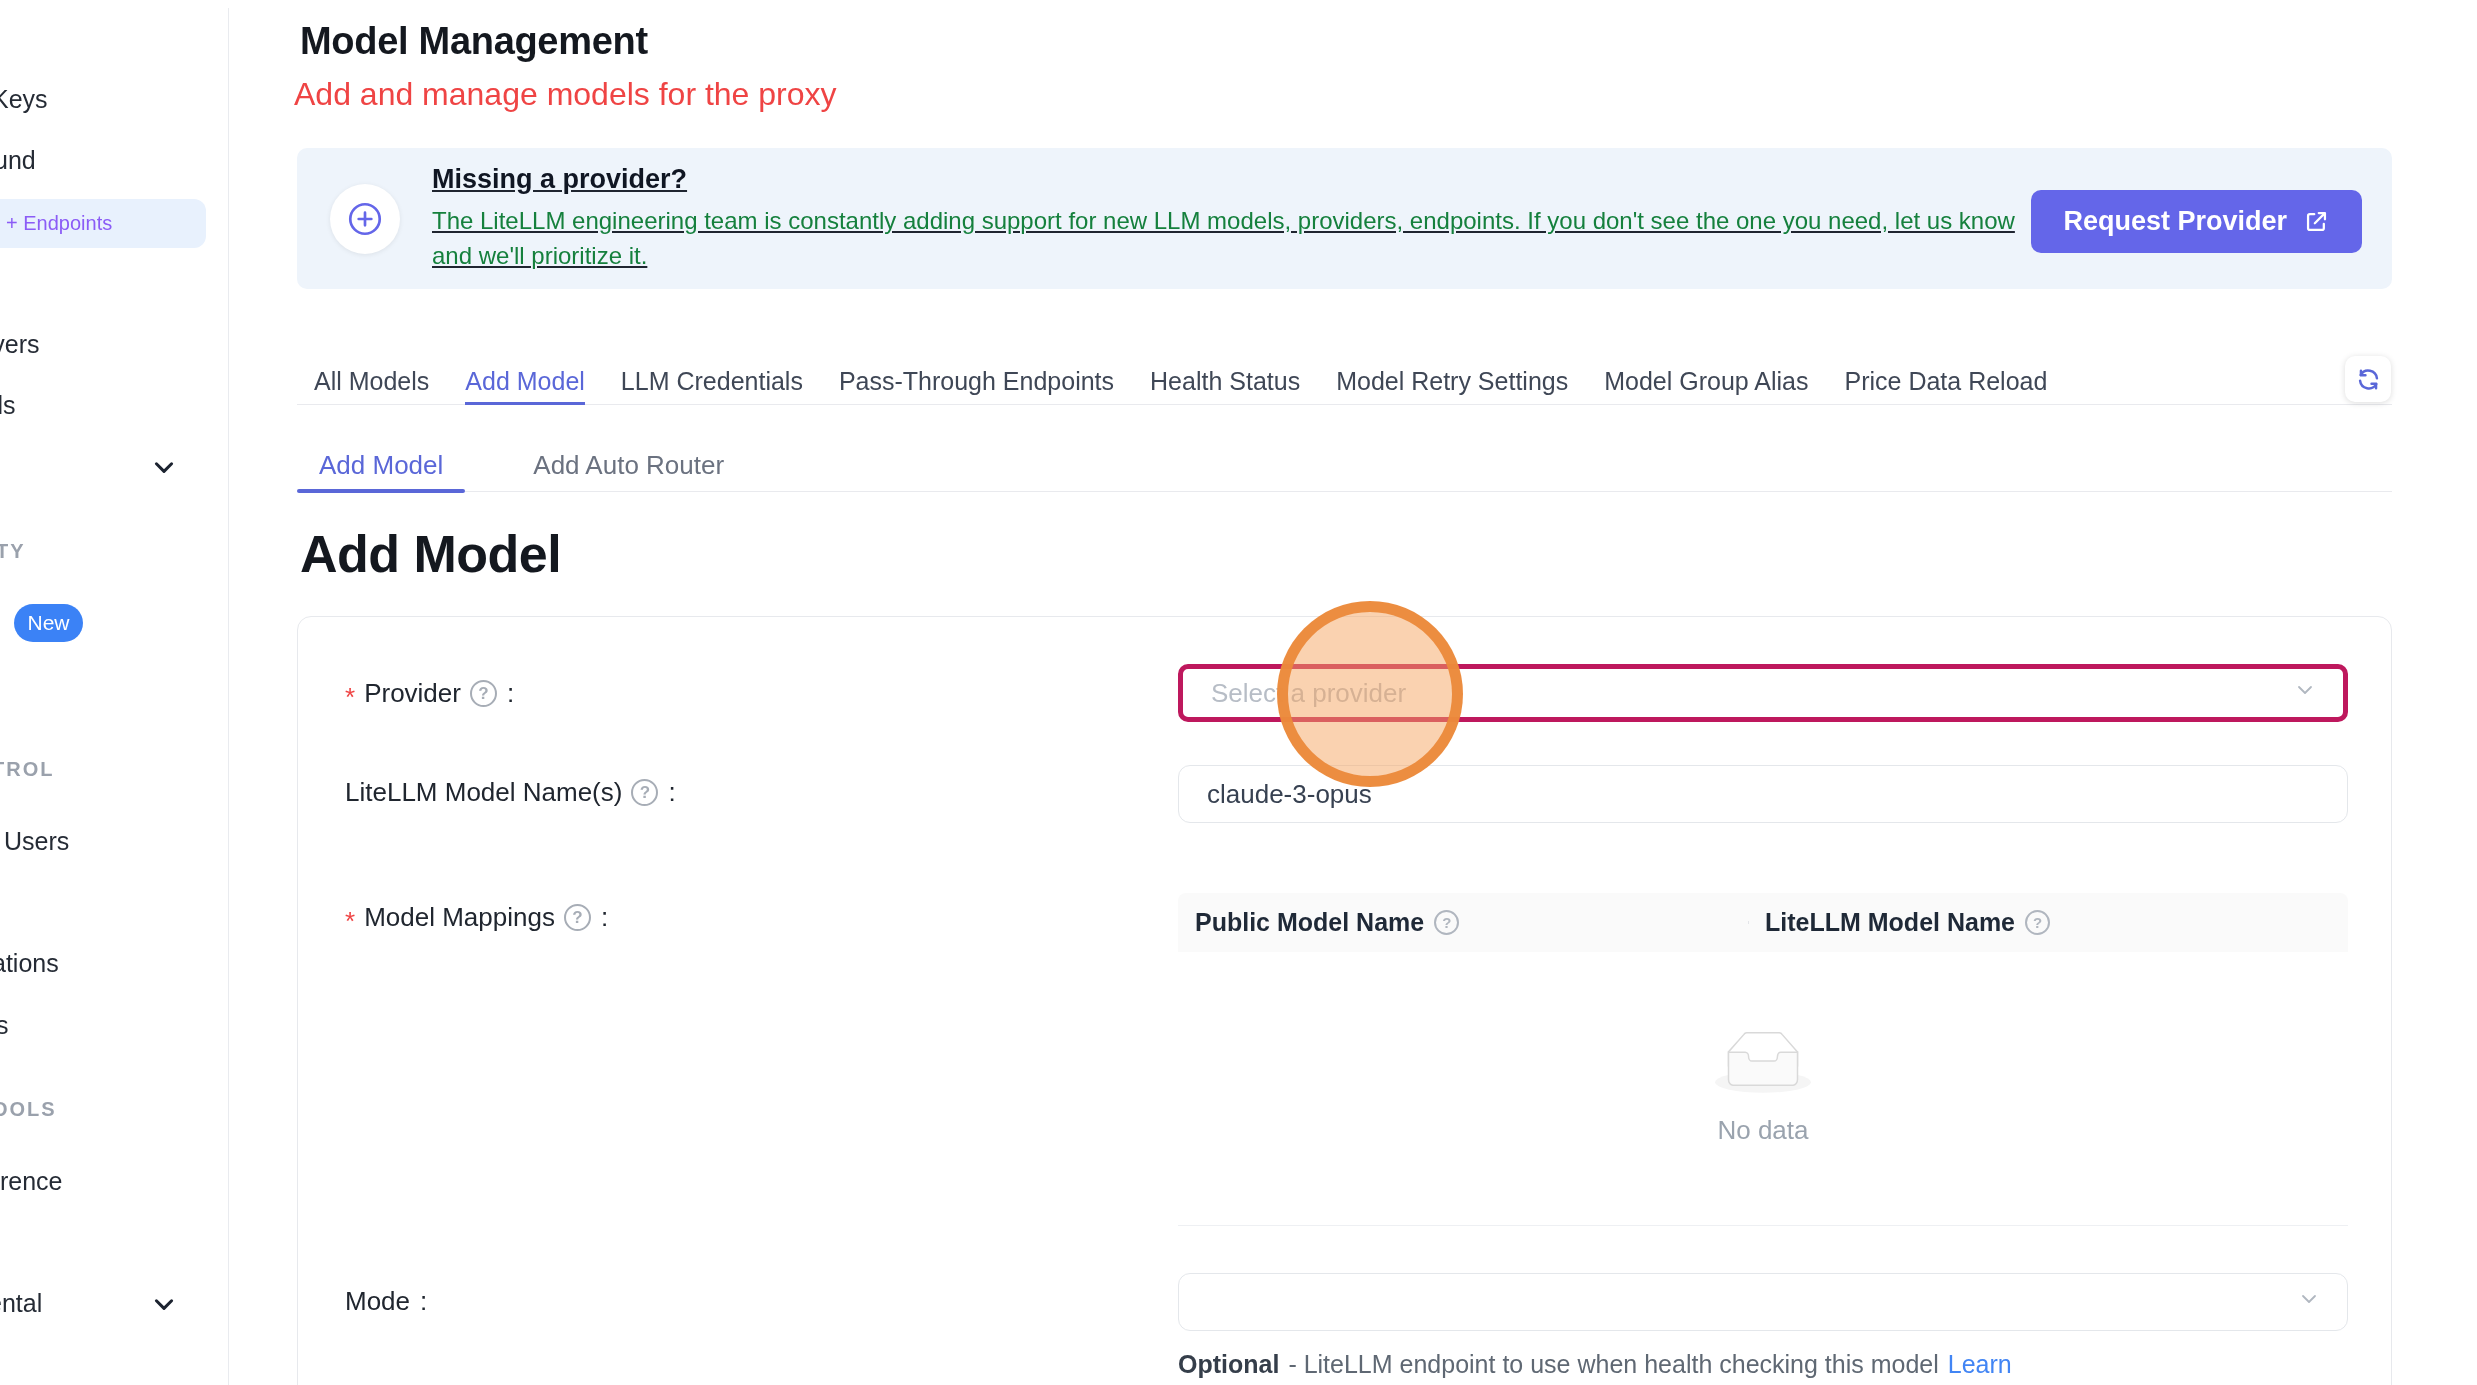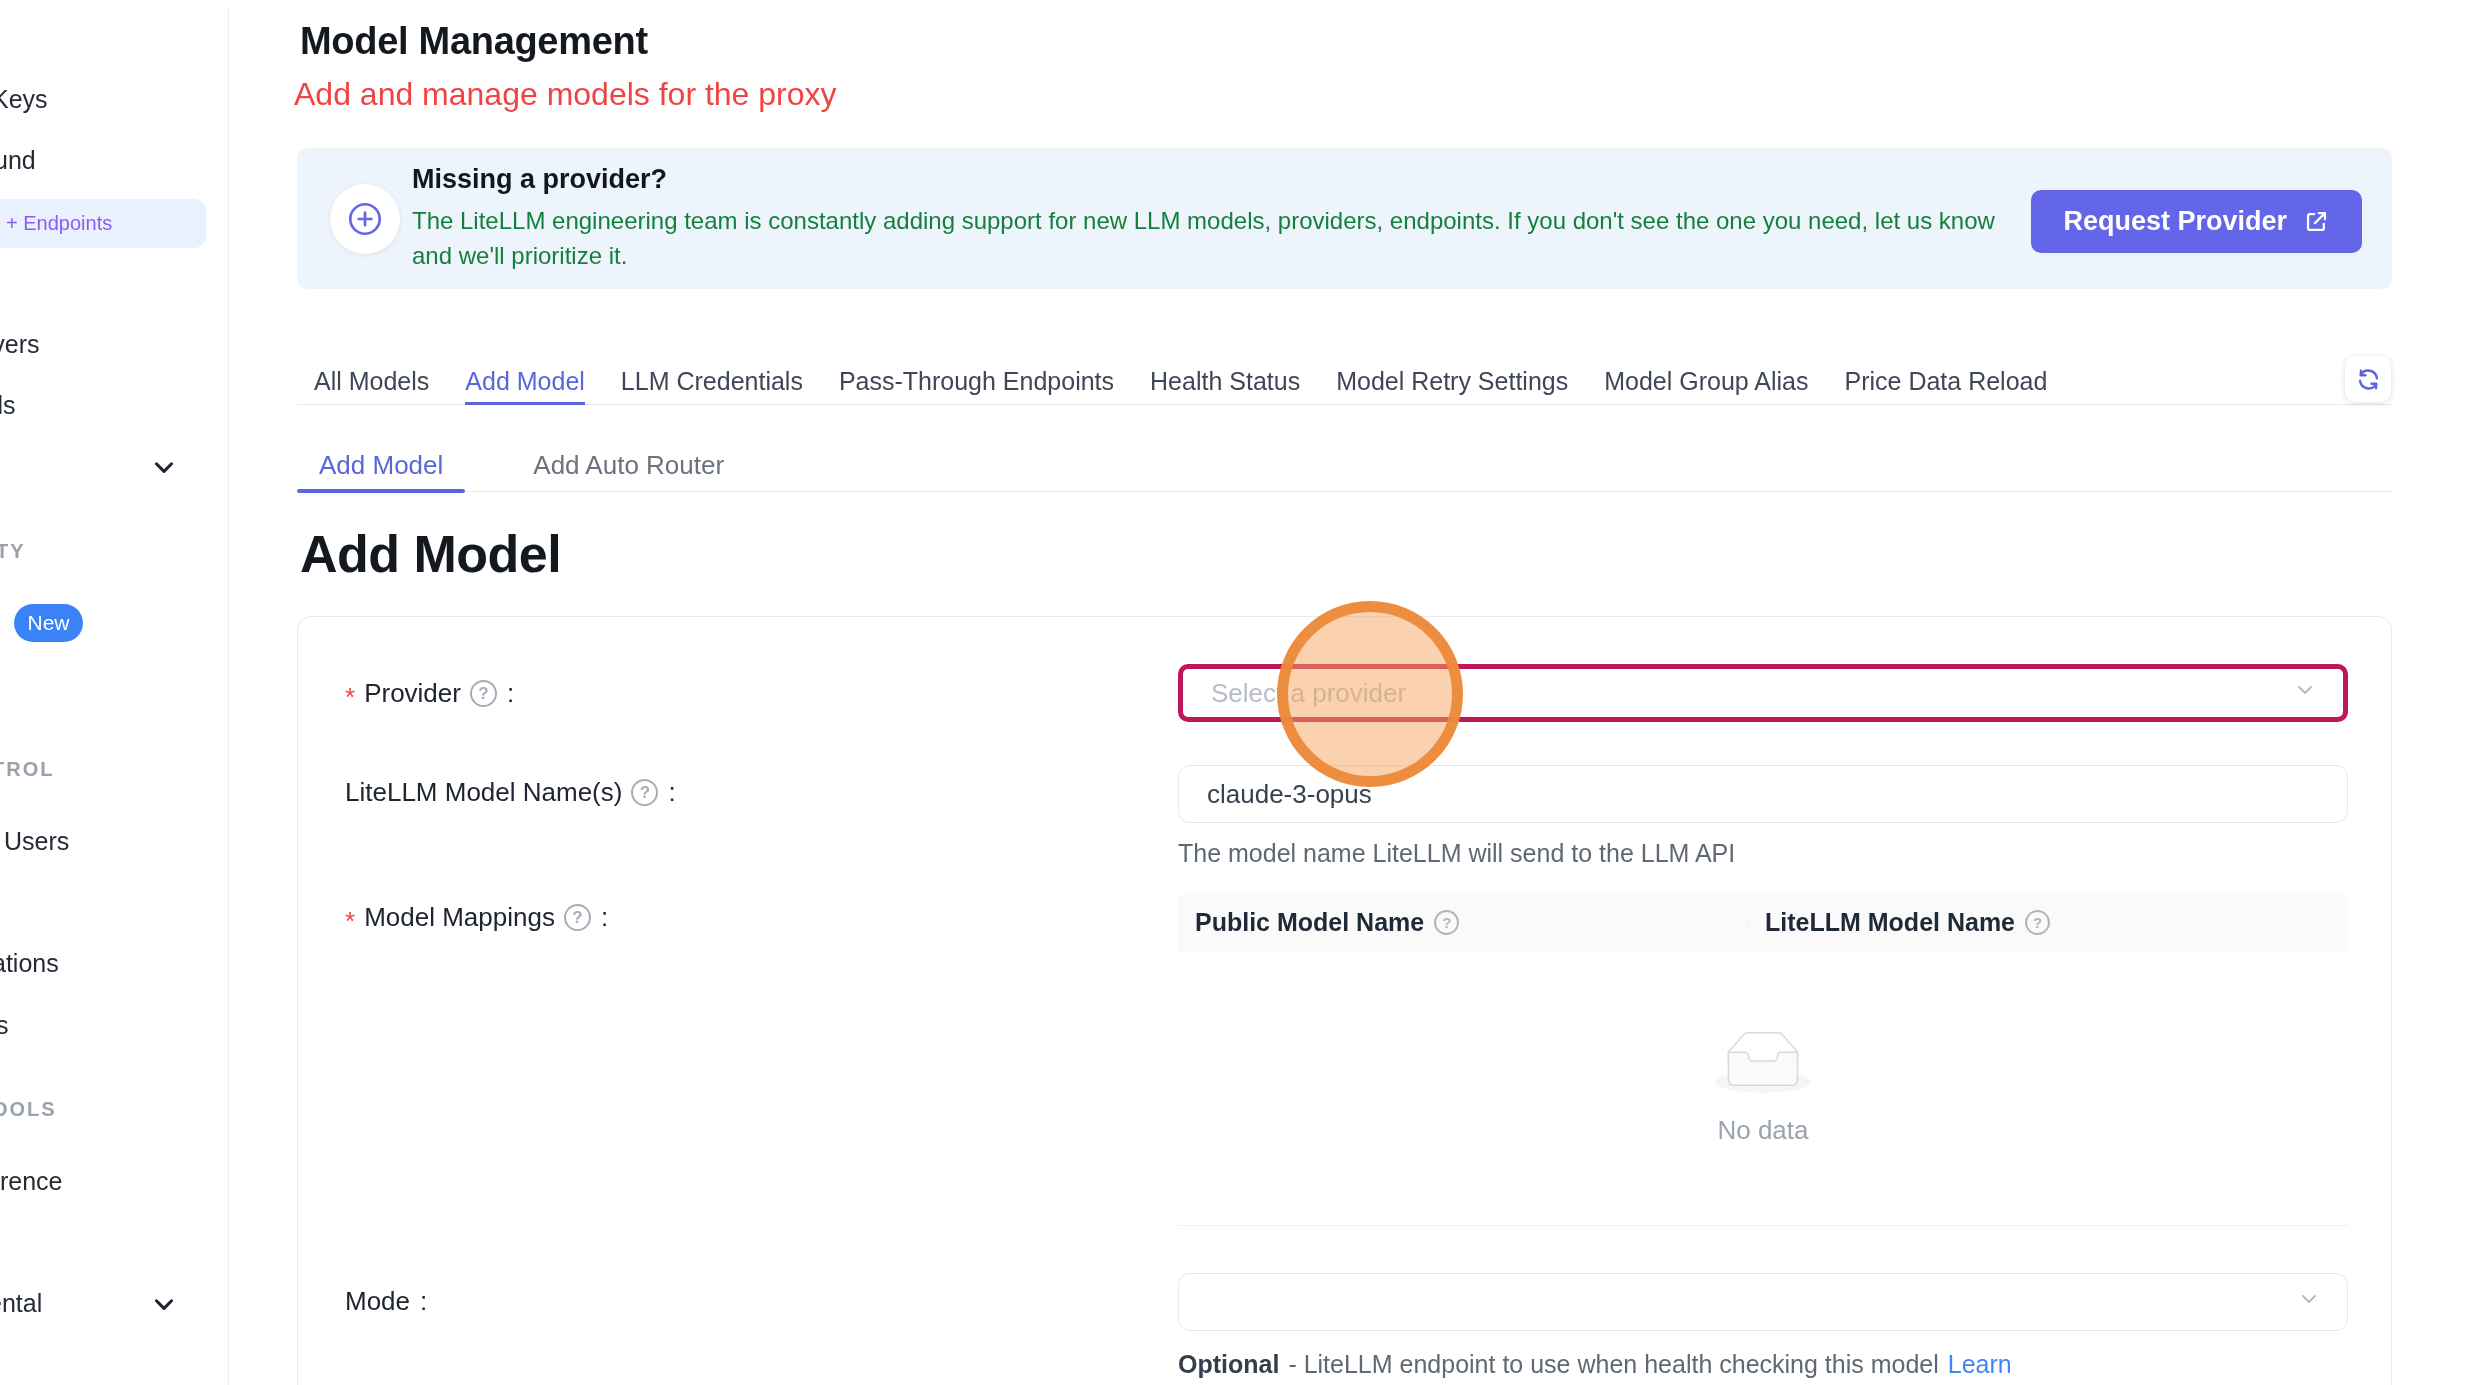--- a/index.html
+++ b/index.html
@@ -21,21 +21,21 @@
   .endpoints-pill { position: absolute; left: -78px; top: 191px; width: 284px; height: 49px; background: #e8f1fd; border-radius: 12px; }
   .endpoints-pill span { position: absolute; left: 84px; top: 0; line-height: 49px; color: #8b5cf6; font-size: 20px; white-space: nowrap; }
   .badge-new { position: absolute; left: 14px; top: 596px; width: 69px; height: 38px; border-radius: 19px; background: #3b82f6; color: #fff; font-size: 21px; display: flex; align-items: center; justify-content: center; }
   .side-chev { position: absolute; width: 26px; height: 26px; }
   
   .page-title { position: absolute; left: 300px; top: 20px; font-size: 38px; font-weight: 700; color: #14181f; letter-spacing: -0.3px; }
   .page-subtitle { position: absolute; left: 294px; top: 76px; font-size: 32px; color: #ef4444; }
   
   .banner { position: absolute; left: 297px; top: 148px; width: 2095px; height: 141px; background: #eef4fb; border-radius: 10px; display: flex; align-items: center; }
   .banner-circle { width: 70px; height: 70px; border-radius: 50%; background: #fff; margin-left: 33px; flex: 0 0 auto; box-shadow: 0 1px 5px rgba(0,0,0,.08); display: flex; align-items: center; justify-content: center; }
-  .banner-text { margin-left: 12px; }
+  .banner-text { margin-left: 32px; text-decoration: underline; }
   .banner-title { font-size: 27px; font-weight: 700; color: #101623; margin-bottom: 9px; }
   .banner-body { font-size: 24px; color: #15803d; line-height: 1.42; max-width: 1590px; }
   .banner-btn { position: absolute; right: 30px; top: 42px; height: 63px; padding: 0 32px; background: #6466e9; color: #fff; border: none; border-radius: 10px; font-size: 27px; font-weight: 700; font-family: inherit; display: flex; align-items: center; gap: 16px; cursor: pointer; }
   
   .tabs-row { position: absolute; left: 297px; top: 360px; width: 2095px; height: 45px; border-bottom: 1px solid #e9eaee; display: flex; gap: 36px; }
   .tab { position: relative; font-size: 25px; color: #3f4756; line-height: 42px; white-space: nowrap; cursor: pointer; }
   .tab:first-child { margin-left: 17px; }
   .tab.active { color: #5a67d8; }
   .tab.active::after { content: ""; position: absolute; left: 0; right: 0; bottom: -1px; height: 3px; background: #5a67d8; }
   .refresh-btn { position: absolute; left: 2345px; top: 356px; width: 46px; height: 46px; border-radius: 10px; background: #fff; box-shadow: 0 1px 6px rgba(0,0,0,.14); display: flex; align-items: center; justify-content: center; cursor: pointer; z-index: 3; }
@@ -179,21 +179,20 @@
   <div class="cursor-circle"></div>
 
   <div class="f-label" style="top:160px;">
     <span>LiteLLM Model Name(s)</span>
     <span class="q-icon">?</span>
     <span class="colon">:</span>
   </div>
   <div class="text-input">
     <span>claude-3-opus</span>
   </div>
-  <div class="helper" style="top:222px;">The model name LiteLLM will send to the LLM API</div>
 
   <div class="f-label" style="top:285px;">
     <span class="req">*</span>
     <span>Model Mappings</span>
     <span class="q-icon">?</span>
     <span class="colon">:</span>
   </div>
   <div class="mtable">
     <div class="mt-head">
       <div class="mt-th c1">

